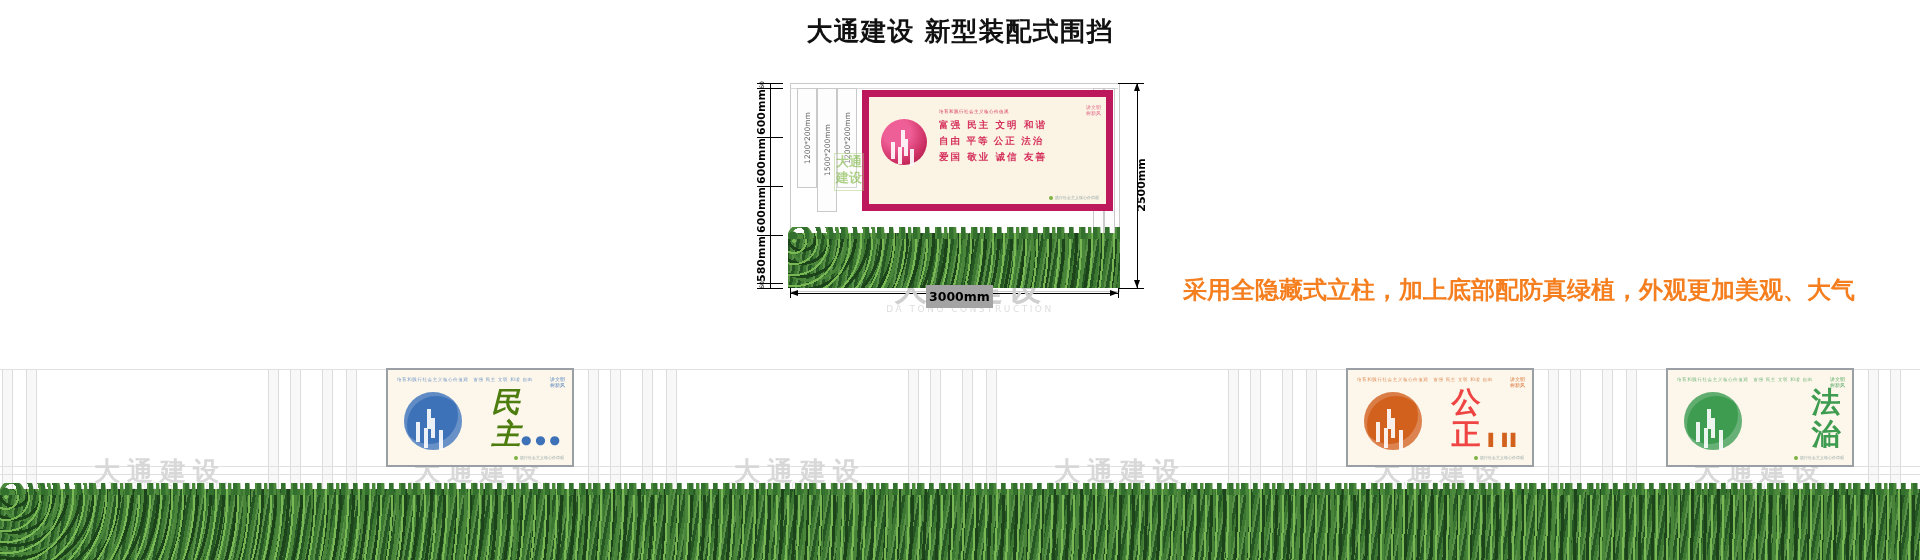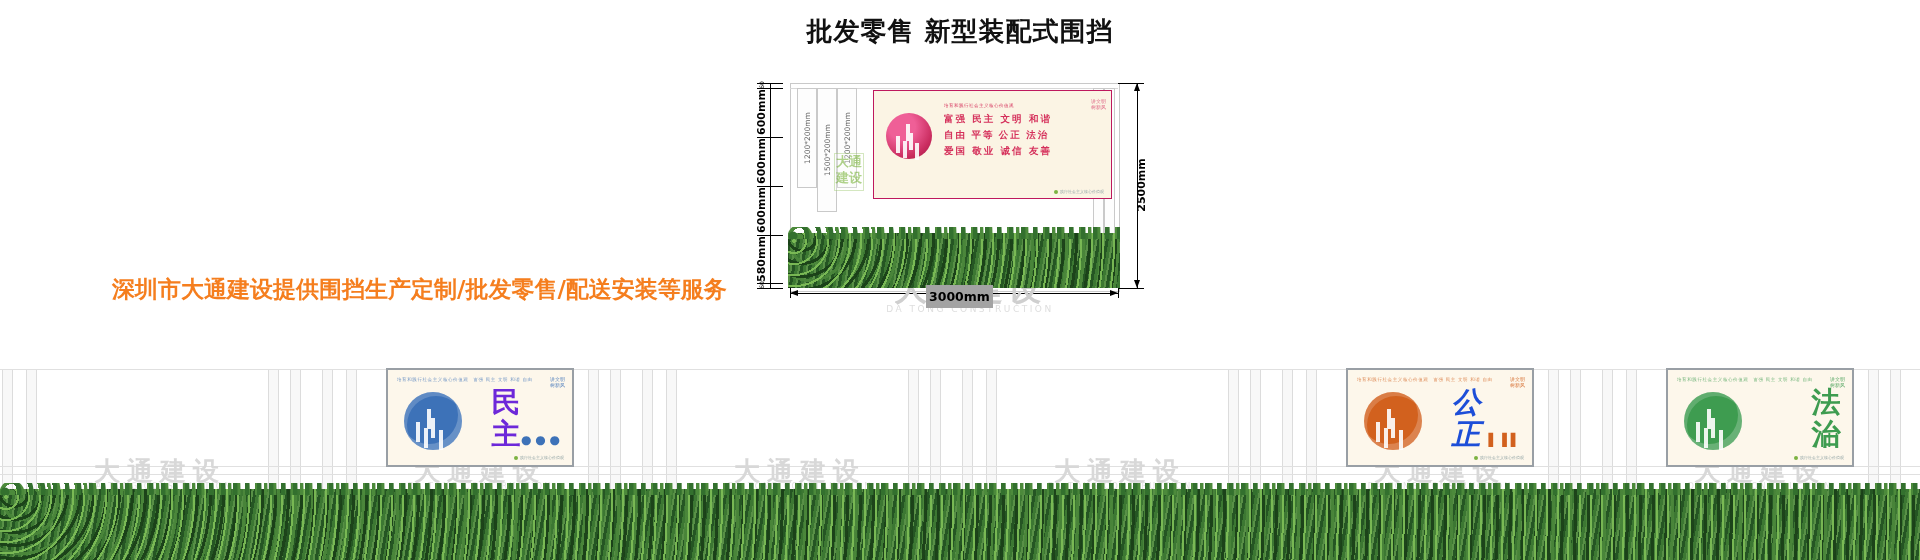--- a/index.html
+++ b/index.html
@@ -21,21 +21,21 @@
   #dim .fence{position:absolute;left:30px;top:10px;width:328px;height:207px;background:#fff;border:1px solid #c9c9c9;}
   #dim .innertop{position:absolute;left:30px;top:15px;width:328px;height:0;border-top:1px solid #d8d8d8;}
   .strip{position:absolute;background:#fdfdfd;border:1px solid #c9c9c9;}
   .strip>span{position:absolute;left:50%;top:50%;transform:translate(-50%,-50%) rotate(-90deg);font-size:7.5px;color:#666;white-space:nowrap;}
   #s1{left:37px;top:15px;width:18px;height:98px;}
   #s2{left:57px;top:15px;width:18px;height:122px;}
   #s3{left:77px;top:15px;width:18px;height:98px;}
   #r1{left:333px;top:15px;width:9px;height:145px;}
   #r2{left:344px;top:15px;width:9px;height:145px;}
 
-  .banner{position:absolute;left:113px;top:17px;width:237px;height:107px;background:#FBF4E4;border:1px solid #be185d;}
+  .banner{position:absolute;left:102px;top:17px;width:237px;height:107px;background:#FBF4E4;border:7px solid #be185d;}
   .b-circle{position:absolute;left:12px;top:22px;width:46px;height:46px;border-radius:50%;
     background:radial-gradient(circle at 35% 30%,#ef5f97 0 30%,#c92b5e 70%,#9c1743 100%);}
   .b-circle::after{content:"";position:absolute;left:22%;bottom:14%;width:8%;height:36%;background:#fff;opacity:.9;
     box-shadow:7px 5px 0 0 #fff,13px -3px 0 0 #fff,19px 7px 0 0 #fff,10px -12px 0 0 #fff;}
   .b-text{position:absolute;left:70px;top:12px;right:12px;}
   .b-header{font-size:4.5px;color:#cf7d90;letter-spacing:.5px;white-space:nowrap;overflow:hidden;margin-bottom:3px;}
   .b-row{font-size:9.5px;font-weight:bold;letter-spacing:2px;line-height:16px;white-space:nowrap;}
   .b-corner{position:absolute;right:5px;top:7px;font-size:5px;line-height:6px;color:#e06c8a;text-align:right;}
   .b-foot{position:absolute;right:7px;bottom:4px;font-size:4px;color:#9aa;white-space:nowrap;}
   .dot{display:inline-block;width:4px;height:4px;border-radius:50%;background:#7CB342;vertical-align:middle;margin-right:2px;}
@@ -96,23 +96,23 @@
     box-shadow:8px 6px 0 0 #fff,15px -4px 0 0 #fff,23px 8px 0 0 #fff,11px -13px 0 0 #fff;}
   .p-title{position:absolute;left:100px;top:16px;width:36px;font-size:29px;line-height:32px;font-weight:600;word-break:break-all;text-align:center;}
   .p-motif{position:absolute;right:12px;bottom:18px;font-size:12px;letter-spacing:0;}
   .p-foot{position:absolute;right:8px;bottom:5px;font-size:4px;color:#9aa;white-space:nowrap;}
 </style>
 </head>
 <body>
 
 <div id="stage">
 
-  <div class="title">批发零售 新型装配式围挡</div>
-
-  <div class="promo left" style="color: rgb(245, 126, 30);">深圳市大通建设提供围挡生产定制/批发零售/配送安装等服务</div>
+  <div class="title">大通建设 新型装配式围挡</div>
+
+  <div class="promo right" style="color: rgb(245, 126, 30);">采用全隐藏式立柱，加上底部配防真绿植，外观更加美观、大气</div>
 
   <div id="dim">
     <div class="fence"></div>
     <div class="innertop"></div>
 
     <div class="strip" id="s1">
         <span>1200*200mm</span>
       </div>
     <div class="strip" id="s2">
         <span>1500*200mm</span>
@@ -189,21 +189,21 @@
     <div class="section" style="left:320px">
       <div class="wm-cn">大通建设</div>
       <div class="wm-en">DA TONG CONSTRUCTION</div>
       <div class="panel">
         <div class="p-header" style="color: rgb(61, 114, 184);">培育和践行社会主义核心价值观　富强 民主 文明 和谐 自由 平等 公正 法治 爱国 敬业 诚信 友善</div>
         <div class="p-corner" style="color: rgb(61, 114, 184);">
           <div>讲文明</div>
           <div>树新风</div>
         </div>
         <div class="p-circle" style="background: rgb(61, 114, 184);"></div>
-        <div class="p-title" style="color: #6d28d9;">民主</div>
+        <div class="p-title" style="color: #4d7c0f; font-style: italic;">民主</div>
         <div class="p-motif" style="color: rgb(61, 114, 184);">● ● ●</div>
         <div class="p-foot"><span class="dot"></span><span>践行社会主义核心价值观</span></div>
       </div>
     </div>
 
     <div class="section" style="left:640px">
       <div class="wm-cn">大通建设</div>
       <div class="wm-en">DA TONG CONSTRUCTION</div>
     </div>
 
@@ -215,21 +215,21 @@
     <div class="section" style="left:1280px">
       <div class="wm-cn">大通建设</div>
       <div class="wm-en">DA TONG CONSTRUCTION</div>
       <div class="panel">
         <div class="p-header" style="color: rgb(210, 97, 30);">培育和践行社会主义核心价值观　富强 民主 文明 和谐 自由 平等 公正 法治 爱国 敬业 诚信 友善</div>
         <div class="p-corner" style="color: rgb(210, 97, 30);">
           <div>讲文明</div>
           <div>树新风</div>
         </div>
         <div class="p-circle" style="background: rgb(210, 97, 30);"></div>
-        <div class="p-title" style="color: #1d4ed8; font-style: italic;">公正</div>
+        <div class="p-title" style="color: #ef4444;">公正</div>
         <div class="p-motif" style="color: rgb(210, 97, 30);">▌▐ ▌</div>
         <div class="p-foot"><span class="dot"></span><span>践行社会主义核心价值观</span></div>
       </div>
     </div>
 
     <div class="section" style="left:1600px">
       <div class="wm-cn">大通建设</div>
       <div class="wm-en">DA TONG CONSTRUCTION</div>
       <div class="panel">
         <div class="p-header" style="color: rgb(62, 156, 80);">培育和践行社会主义核心价值观　富强 民主 文明 和谐 自由 平等 公正 法治 爱国 敬业 诚信 友善</div>

